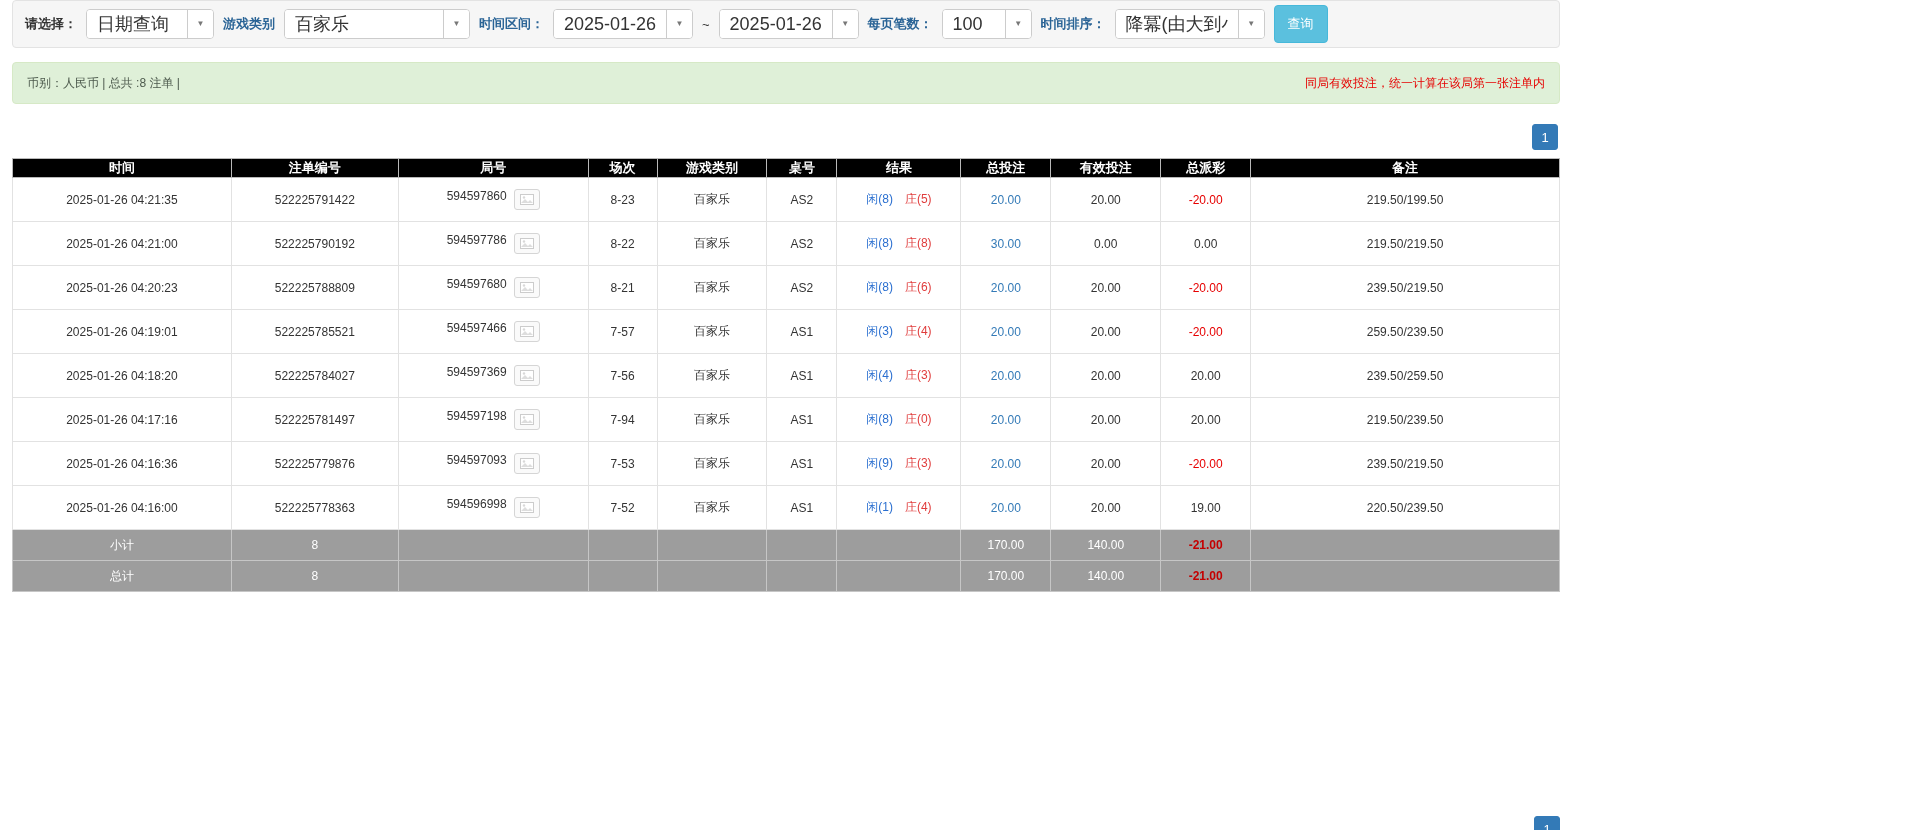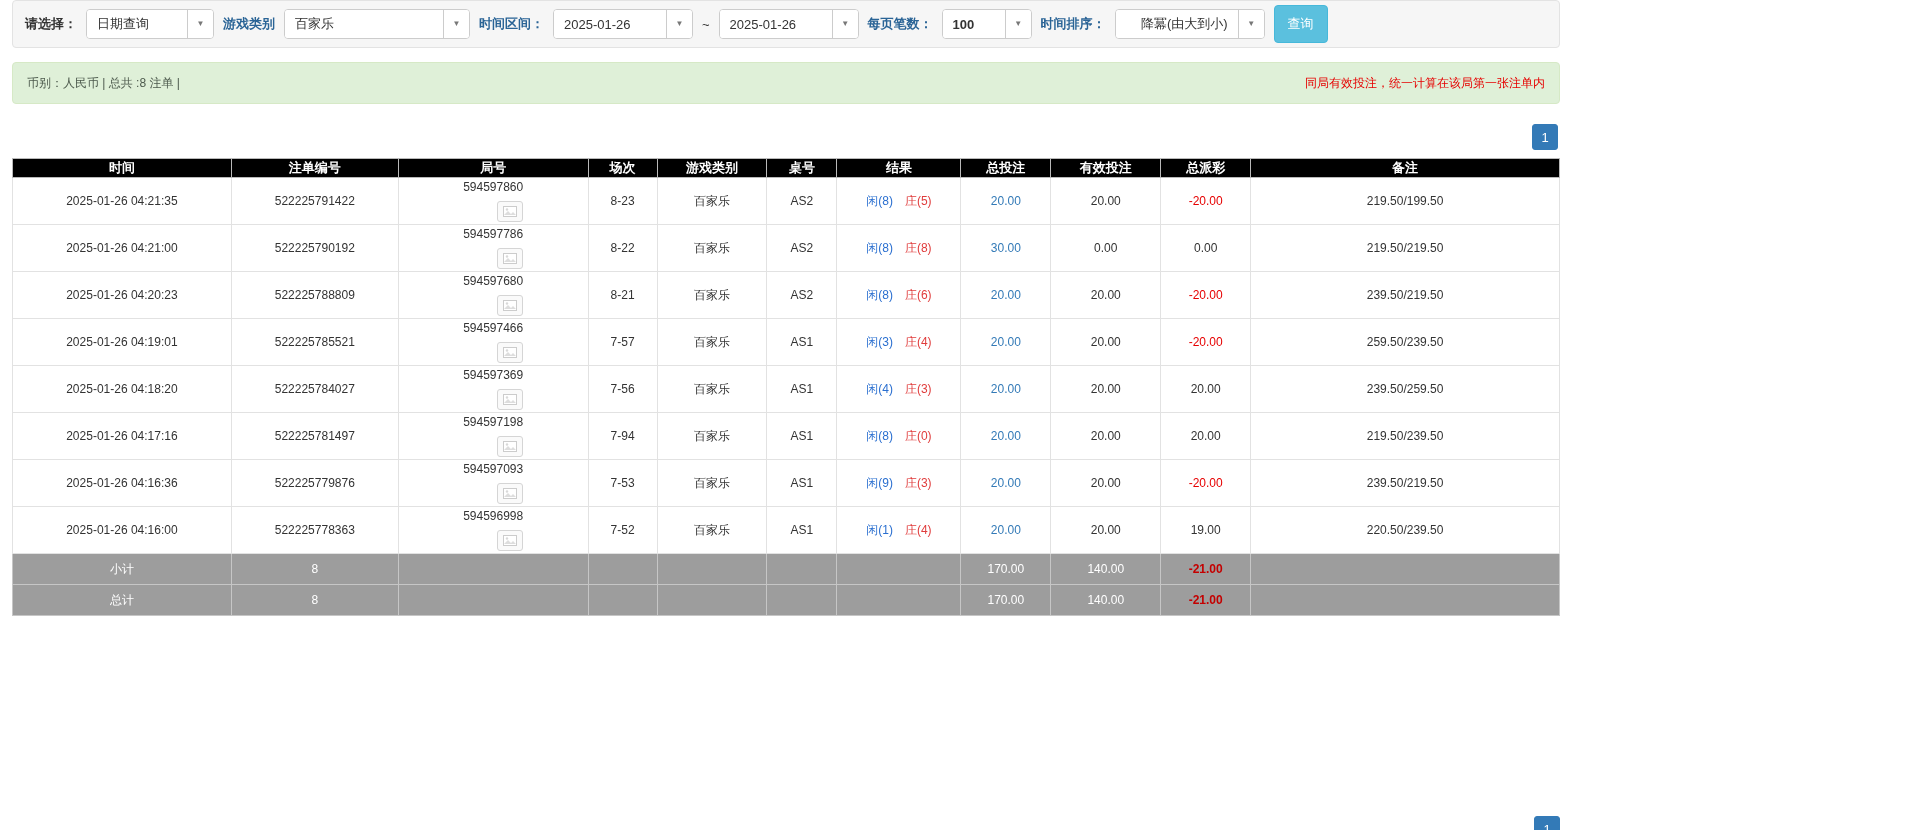--- a/index.html
+++ b/index.html
@@ -19,27 +19,27 @@
     padding:9px 12px; display:flex; align-items:center; gap:9px; height:48px;
     white-space:nowrap;
   }
   .flabel { font-weight:bold; color:#2a6496; font-size:13px; }
   .flabel.dark { color:#333; }
   .combo {
     display:inline-flex; align-items:stretch; background:#fff;
     border:1px solid #ccc; border-radius:4px; height:30px; overflow:hidden;
   }
   .combo-text {
-    border:none; outline:none; padding:0 10px; font-size:13px; color:#333;
+    border:none; outline:none; padding:0 10px; font-size:18px; color:#333;
     font-family:inherit; background:#fff; height:28px;
   }
   .w-query  .combo-text { width:100px; }
   .w-game   .combo-text { width:158px; }
   .w-date   .combo-text { width:112px; }
-  .w-size   .combo-text { width:62px;font-weight:bold; }
+  .w-size   .combo-text { width:62px; }
   .w-sort   .combo-text { width:122px;text-align:right; }
   .combo-btn {
     width:26px; border:none; border-left:1px solid #ccc; background:#fff;
     cursor:pointer; display:flex; align-items:center; justify-content:center;
   }
   .caret { font-size:8px; color:#777; line-height:1; }
   .tilde { color:#333; font-size:13px; }
   .btn-search {
     background:#5bc0de; border:1px solid #46b8da; color:#fff; border-radius:4px;
     height:38px; padding:0 13px; font-size:13px; cursor:pointer; font-family:inherit;
@@ -65,21 +65,21 @@
   
   table.records { width:100%; border-collapse:collapse; }
   .records th {
     background:#000; color:#fff; font-weight:bold; font-size:13px; height:16px;
     border:1px solid #b9b9b9; text-align:center;
   }
   .records td {
     border:1px solid #e2e2e2; text-align:center; height:44px; font-size:12px;
     color:#333; background:#fff; padding:2px 4px;
   }
-  .round-wrap { display:inline-flex; align-items:flex-end; gap:7px;flex-direction:column; }
+  .round-wrap { display:inline-flex; align-items:flex-start; gap:7px; }
   .img-btn {
     display:inline-flex; align-items:center; justify-content:center;
     width:26px; height:21px; background:#fafafa; border:1px solid #d5d5d5;
     border-radius:3px; cursor:pointer;
   }
   .player { color:#2a6fd0; margin-right:12px; }
   .banker { color:#e03c3c; }
   .bet-blue { color:#337ab7 !important; cursor:pointer; }
   .payout-val.neg { color:#e60000 !important; }
 

